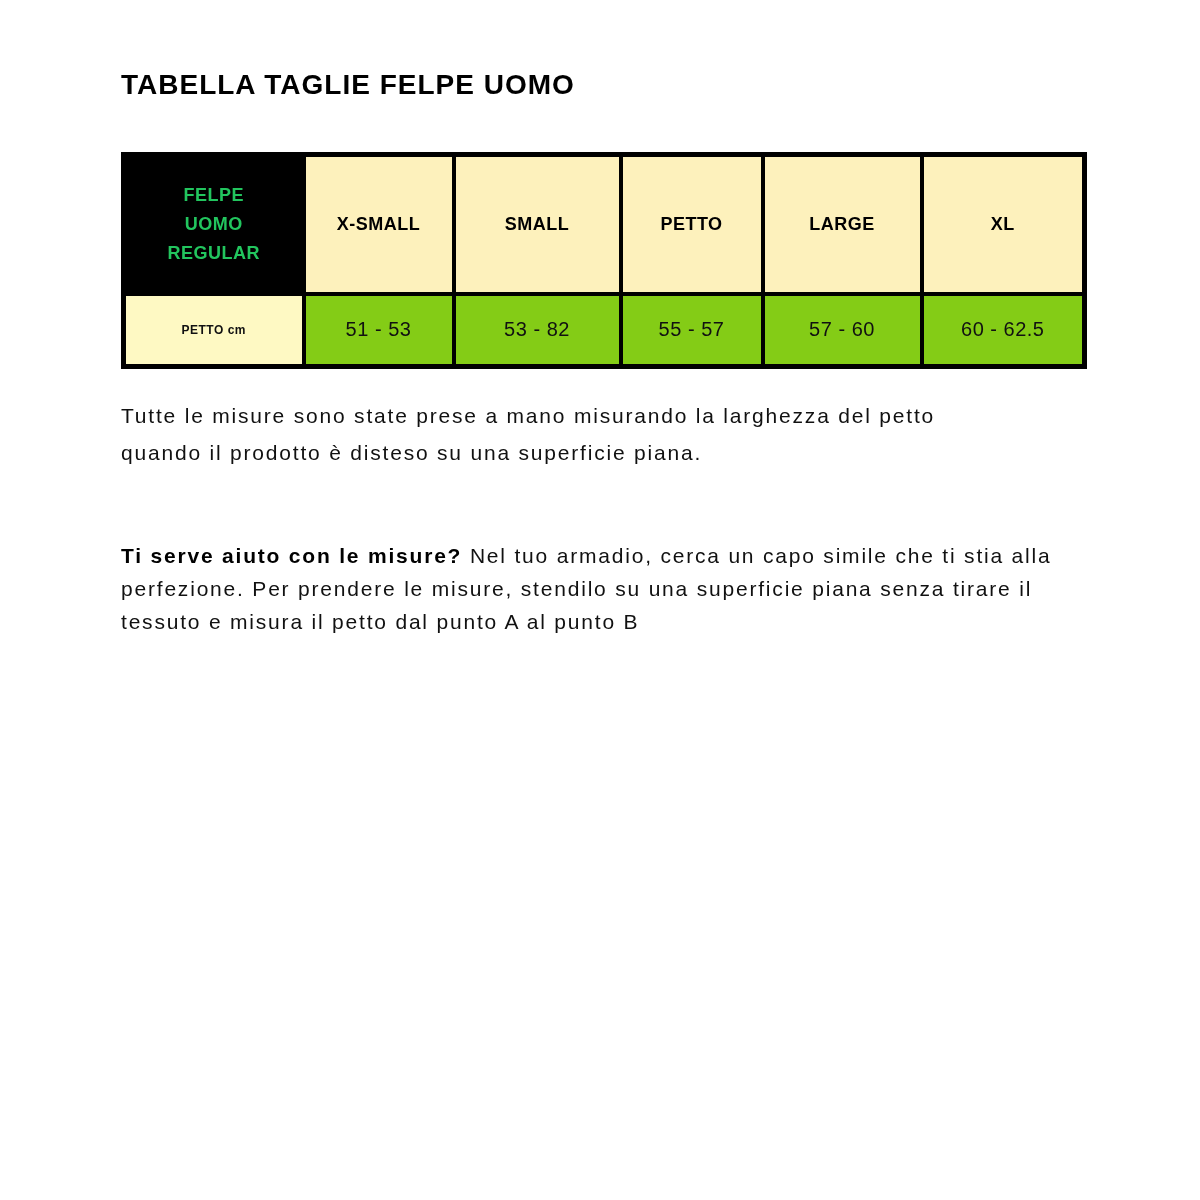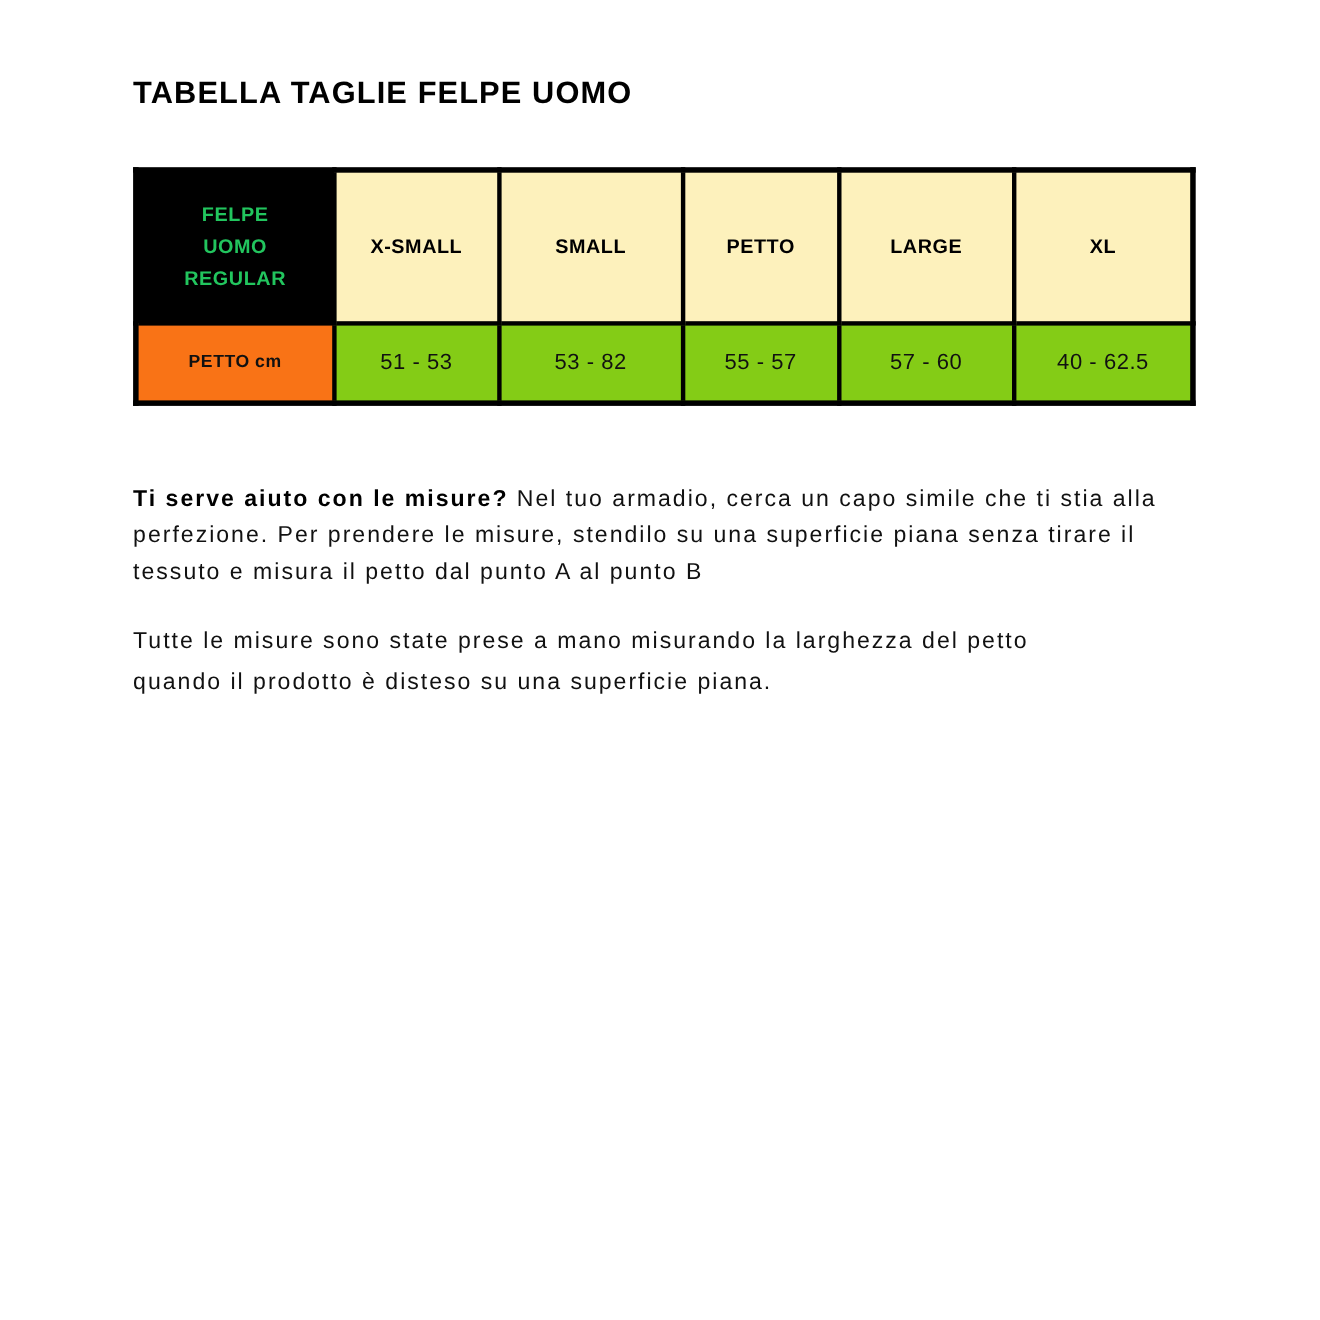--- a/index.html
+++ b/index.html
@@ -49,23 +49,23 @@
     letter-spacing: 0.5px;
   }
   th.size-cell {
     background: #fdf1bc;
     color: #000000;
     font-size: 18px;
     font-weight: bold;
     letter-spacing: 0.5px;
   }
   td.row-label-cell {
-    background: #f97316;
+    background: #fef9c3;
     color: #111111;
-    font-size: 16px;
+    font-size: 12px;
     font-weight: bold;
     height: 73px;
     letter-spacing: 0.5px;
   }
   td.value-cell {
     background: #84cc16;
     color: #111111;
     font-size: 20px;
     font-weight: normal;
     letter-spacing: 0.5px;
@@ -123,26 +123,26 @@
         <th class="size-cell">PETTO</th>
         <th class="size-cell">LARGE</th>
         <th class="size-cell">XL</th>
       </tr>
       <tr>
         <td class="row-label-cell">PETTO cm</td>
         <td class="value-cell">51 - 53</td>
         <td class="value-cell">53 - 82</td>
         <td class="value-cell">55 - 57</td>
         <td class="value-cell">57 - 60</td>
-        <td class="value-cell">40 - 62.5</td>
+        <td class="value-cell">60 - 62.5</td>
       </tr>
     </tbody>
   </table>
 
 
+  <p class="body-para para-measures">Tutte le misure sono state prese a mano misurando la larghezza del petto
+quando il prodotto è disteso su una superficie piana.</p>
+
   <p class="body-para para-help"><strong>Ti serve aiuto con le misure?</strong><span> Nel tuo armadio, cerca un capo simile che ti stia alla
 perfezione. Per prendere le misure, stendilo su una superficie piana senza tirare il
 tessuto e misura il petto dal punto A al punto B</span></p>
 
-  <p class="body-para para-measures">Tutte le misure sono state prese a mano misurando la larghezza del petto
-quando il prodotto è disteso su una superficie piana.</p>
-
 </div>
 
 </body></html>

